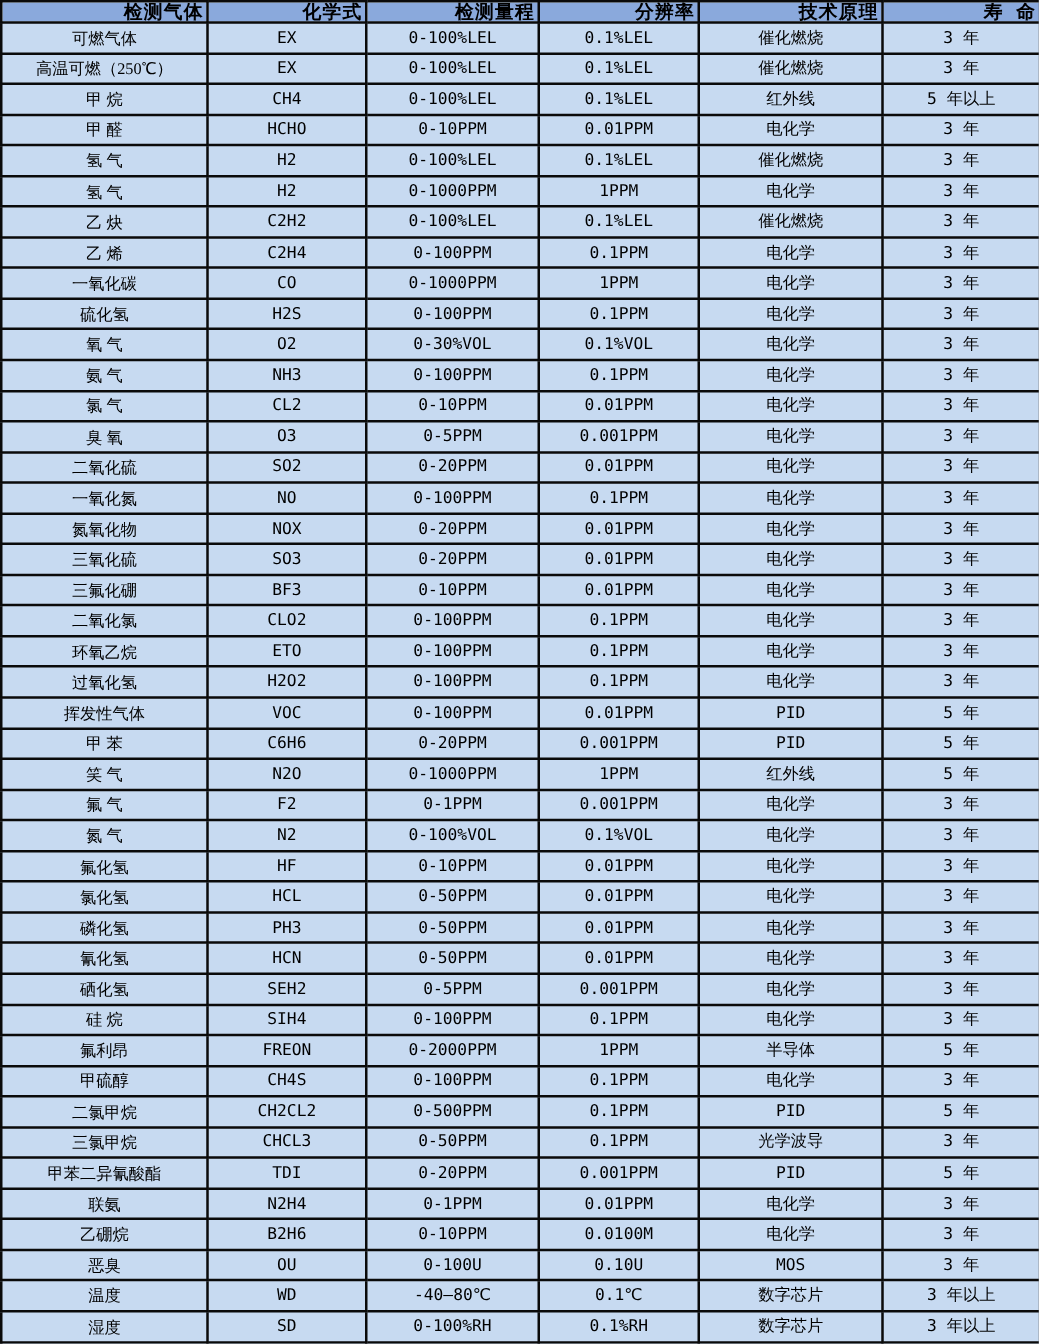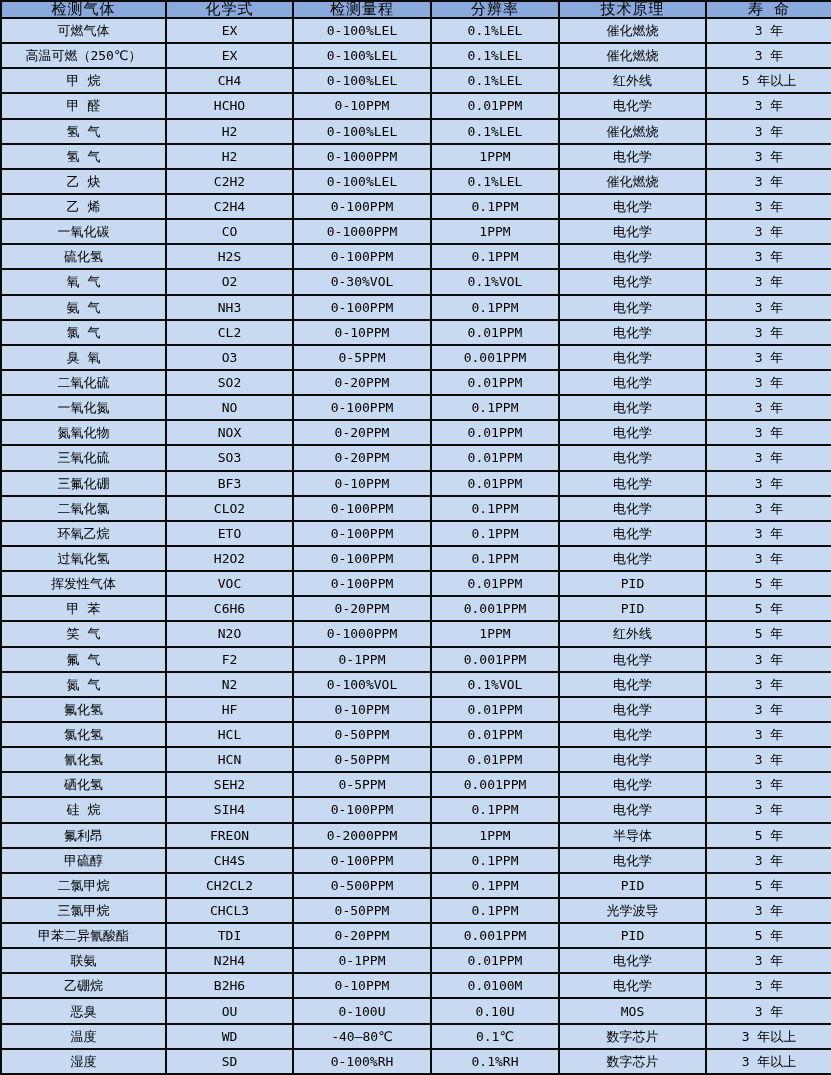--- a/index.html
+++ b/index.html
@@ -31,29 +31,30 @@
     text-align:center;
     vertical-align:middle;
     padding:0 2px;
     overflow:hidden;
     white-space:nowrap;
     line-height:1;
   }
   table.spec th{
     background:var(--header-bg);
     font-size:15px;
-    font-weight:normal;
+    font-weight:bold;
     letter-spacing:1px;
+    text-align:right;
   }
   table.spec td{
     font-size:13px;
     font-weight:normal;
   }
   
-  table.spec td.c-gas{ font-size:13px; }
+  table.spec td.c-gas{ font-size:13px;font-family:Liberation Serif, serif; }
 </style>
 </head>
 <body>
 
 <table class="spec">
   <colgroup>
     <col style="width:165px">
     <col style="width:127px">
     <col style="width:138px">
     <col style="width:128px">
@@ -297,20 +298,28 @@
   </tr>
       <tr>
     <td class="c-gas">氯化氢</td>
     <td class="c-formula">HCL</td>
     <td class="c-range">0-50PPM</td>
     <td class="c-resolution">0.01PPM</td>
     <td class="c-principle">电化学</td>
     <td class="c-lifespan">3 年</td>
   </tr>
       <tr>
+    <td class="c-gas">磷化氢</td>
+    <td class="c-formula">PH3</td>
+    <td class="c-range">0-50PPM</td>
+    <td class="c-resolution">0.01PPM</td>
+    <td class="c-principle">电化学</td>
+    <td class="c-lifespan">3 年</td>
+  </tr>
+      <tr>
     <td class="c-gas">氰化氢</td>
     <td class="c-formula">HCN</td>
     <td class="c-range">0-50PPM</td>
     <td class="c-resolution">0.01PPM</td>
     <td class="c-principle">电化学</td>
     <td class="c-lifespan">3 年</td>
   </tr>
       <tr>
     <td class="c-gas">硒化氢</td>
     <td class="c-formula">SEH2</td>

